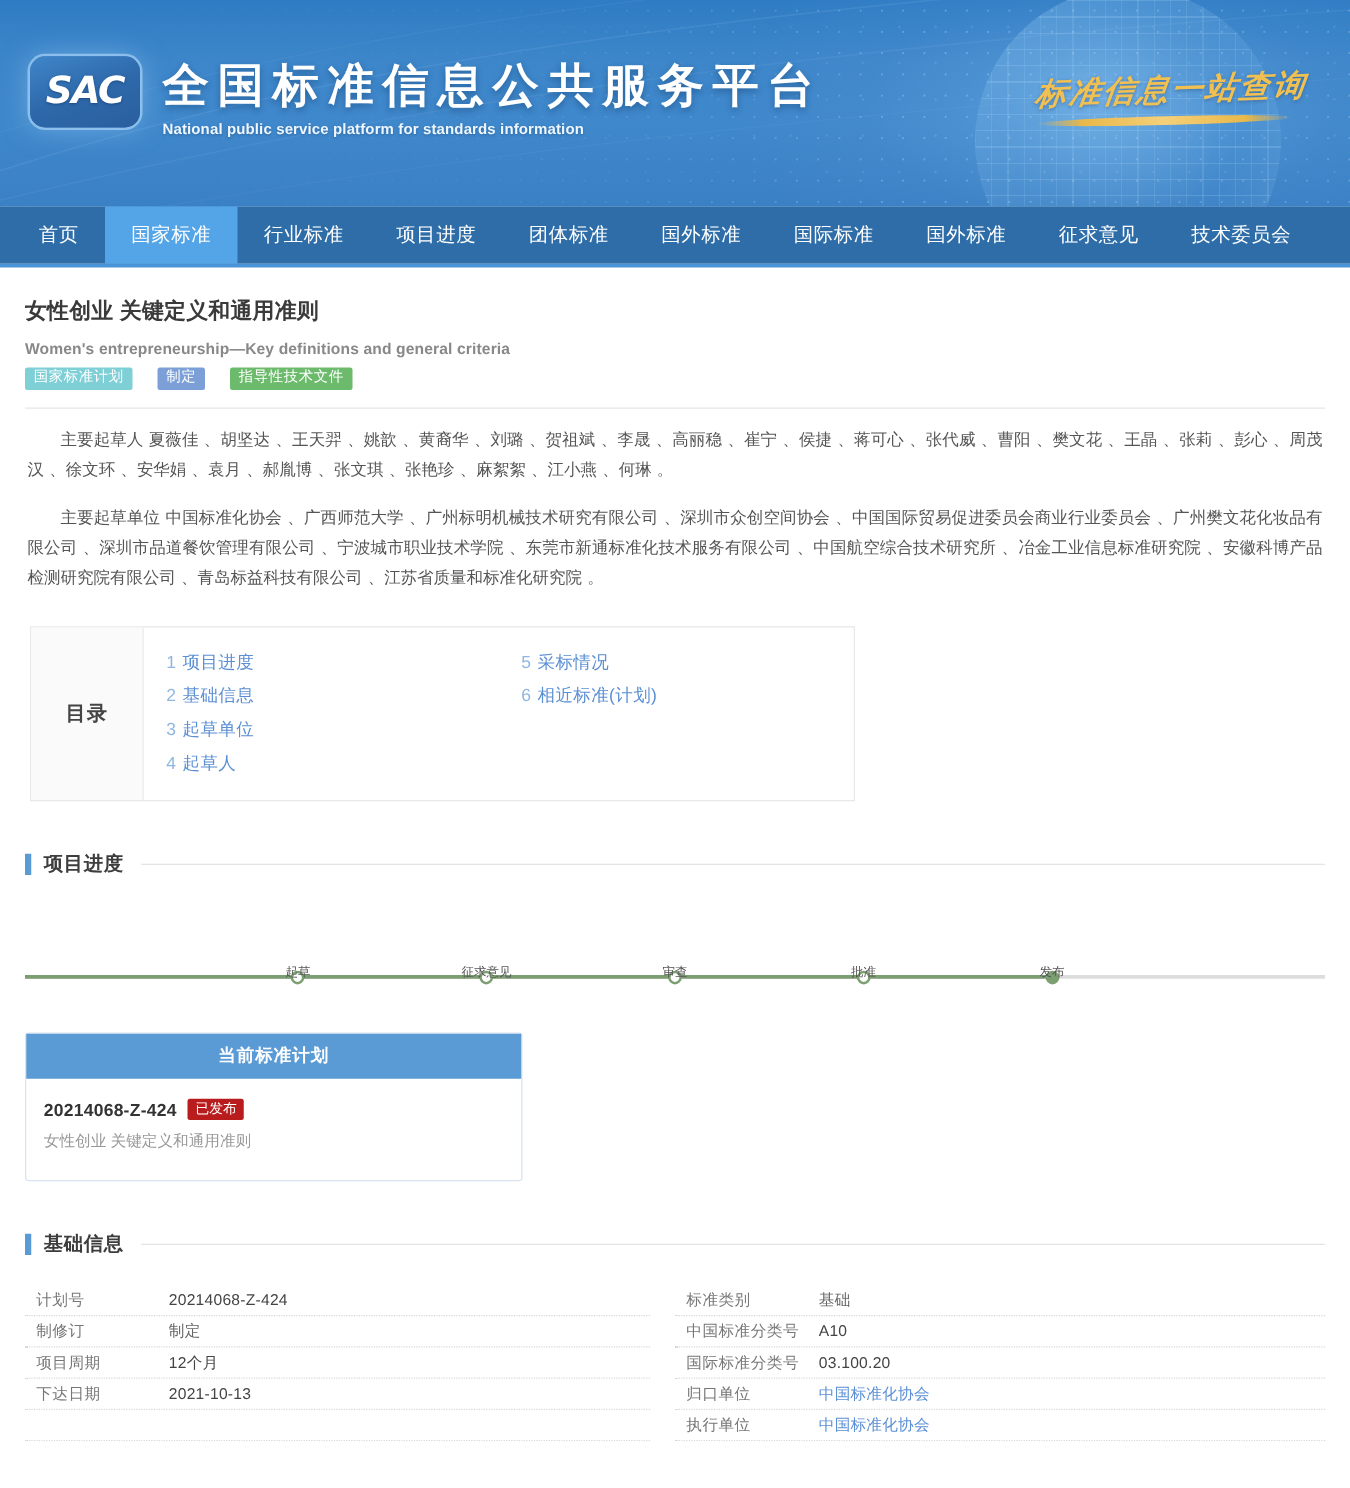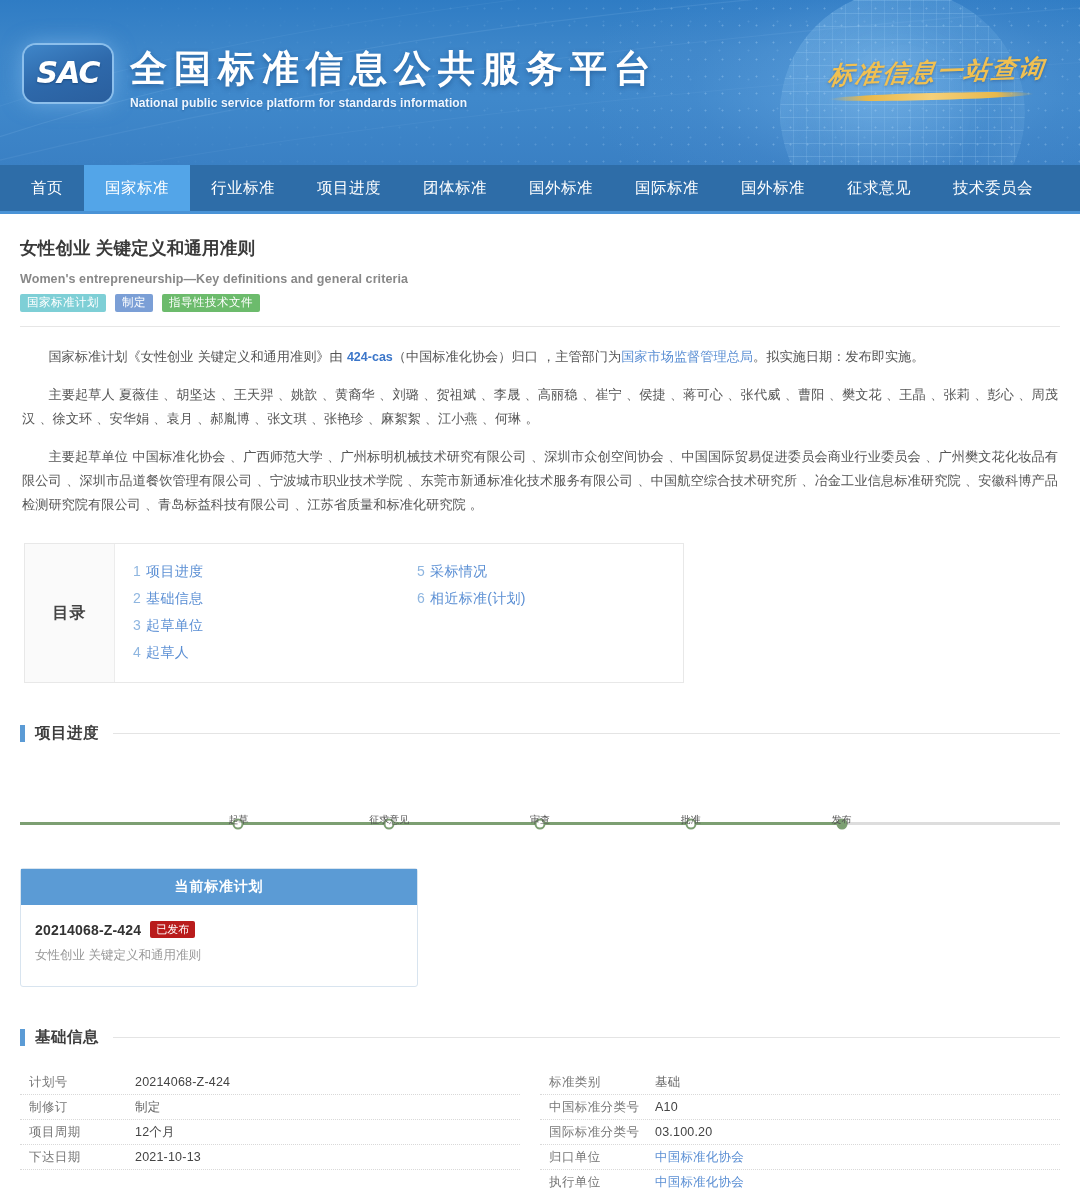--- a/index.html
+++ b/index.html
@@ -151,21 +151,21 @@
   .doc-subtitle {
     margin-top: 6px;
     font-size: 12.5px;
     color: #888;
     font-weight: 700;
     letter-spacing: 0.1px;
   }
   .badges {
     margin-top: 8px;
     display: flex;
-    gap: 9px;
+    gap: 20px;
   }
   .badge {
     font-size: 11.5px;
     color: #fff;
     padding: 2.5px 7px 3.5px;
     border-radius: 2px;
     line-height: 1.1;
     letter-spacing: 0.5px;
     white-space: nowrap;
   }
@@ -416,23 +416,20 @@
   <h1 class="doc-title">女性创业 关键定义和通用准则</h1>
   <div class="doc-subtitle">Women's entrepreneurship—Key definitions and general criteria</div>
   <div class="badges" id="badges">
       <span class="badge" style="background: rgb(126, 207, 214);">国家标准计划</span>
       <span class="badge" style="background: rgb(123, 159, 214);">制定</span>
       <span class="badge" style="background: rgb(108, 187, 108);">指导性技术文件</span>
     </div>
 
   <div class="divider-thin"></div>
 
-  <p class="para first">
-    <span>国家标准计划《女性创业 关键定义和通用准则》由 </span><a class="link link-strong">424-cas</a><span>（中国标准化协会）归口 ，主管部门为</span><a class="link">国家市场监督管理总局</a><span>。拟实施日期：发布即实施。</span>
-  </p>
 
   <p class="para block">
     <span>主要起草人 </span><span>夏薇佳 、胡坚达 、王天羿 、姚歆 、黄裔华 、刘璐 、贺祖斌 、李晟 、高丽稳 、崔宁 、侯捷 、蒋可心 、张代威 、曹阳 、樊文花 、王晶 、张莉 、彭心 、周茂汉 、徐文环 、安华娟 、袁月 、郝胤博 、张文琪 、张艳珍 、麻絮絮 、江小燕 、何琳 。</span>
   </p>
 
   <p class="para block">
     <span>主要起草单位 </span><span>中国标准化协会 、广西师范大学 、广州标明机械技术研究有限公司 、深圳市众创空间协会 、中国国际贸易促进委员会商业行业委员会 、广州樊文花化妆品有限公司 、深圳市品道餐饮管理有限公司 、宁波城市职业技术学院 、东莞市新通标准化技术服务有限公司 、中国航空综合技术研究所 、冶金工业信息标准研究院 、安徽科博产品检测研究院有限公司 、青岛标益科技有限公司 、江苏省质量和标准化研究院 。</span>
   </p>
 
   <div class="toc">

